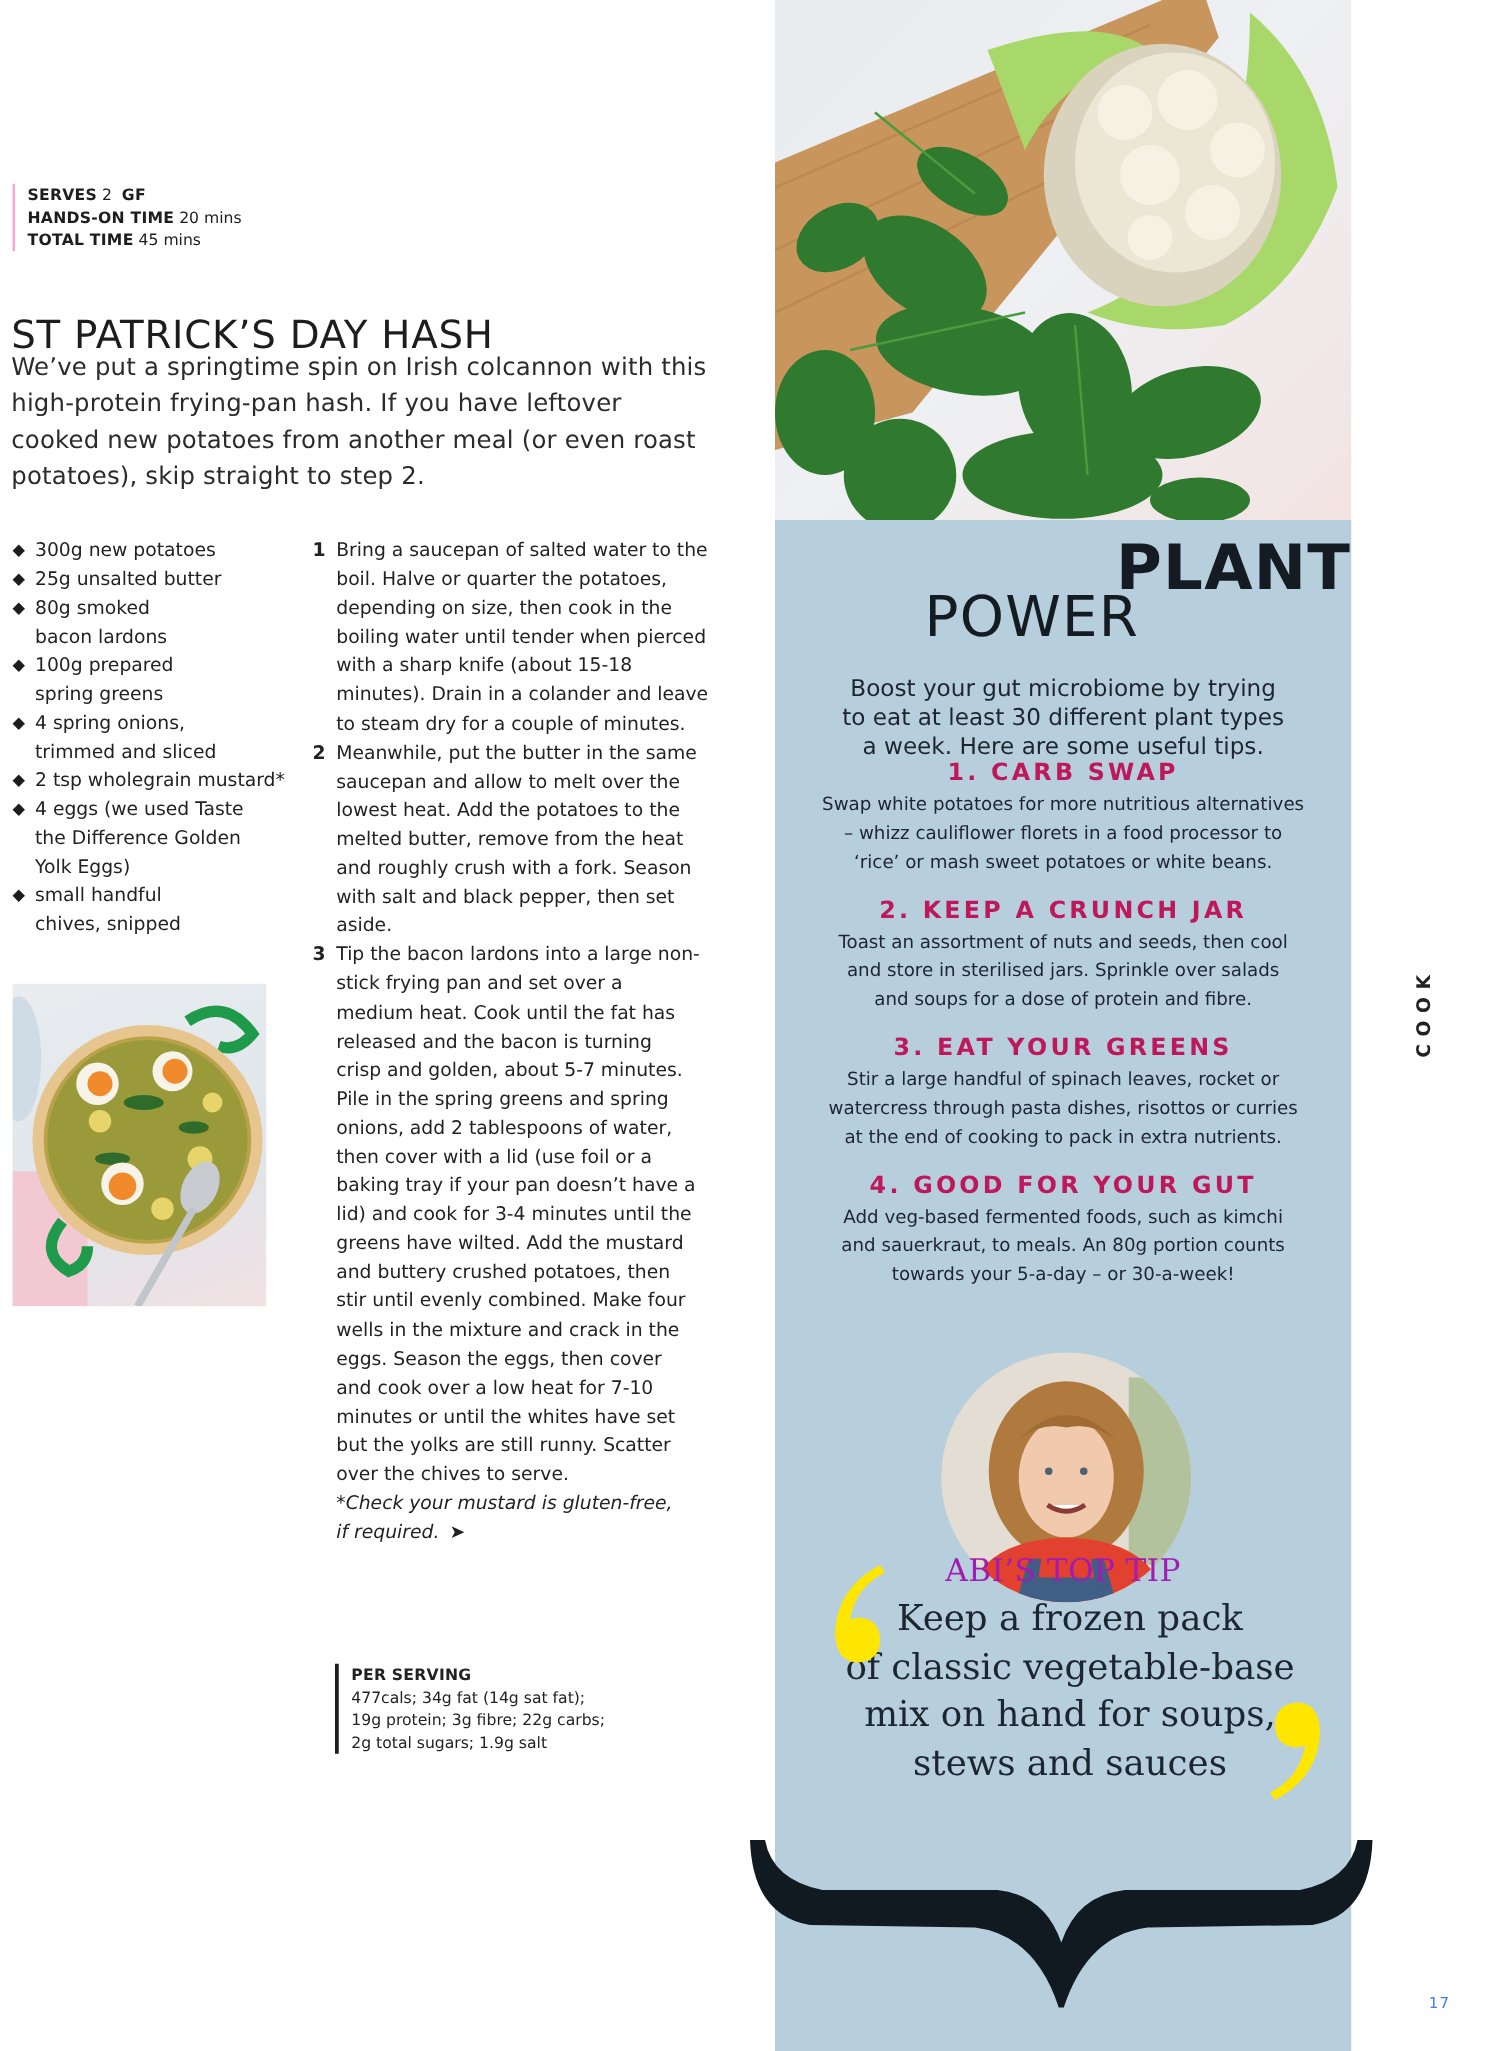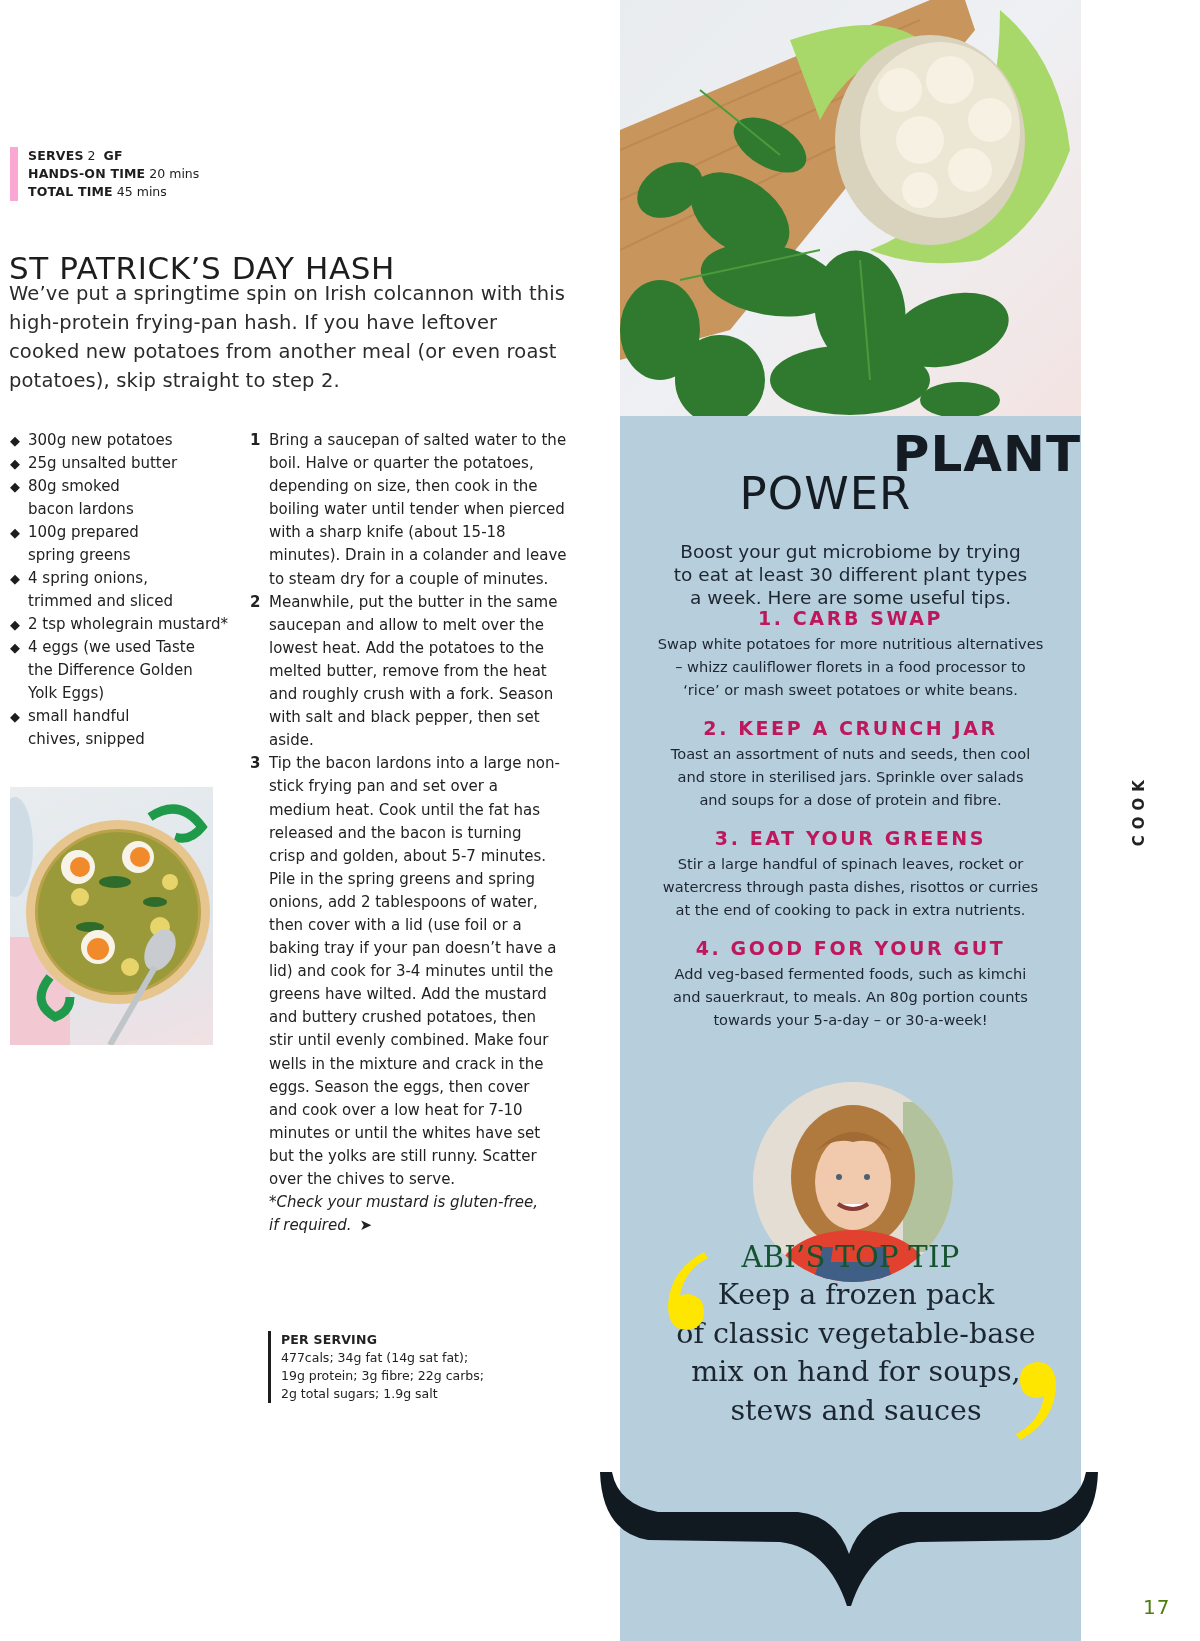--- a/index.html
+++ b/index.html
@@ -2,21 +2,21 @@
 <html><head>
   <meta charset="utf-8">
   <style>
     * { box-sizing: border-box; margin: 0; padding: 0; }
     html, body { width: 1200px; height: 1641px; background: #ffffff; overflow: hidden; }
     body { position: relative; font-family: "DejaVu Sans", sans-serif; color: #1d1d1d; }
 
     
     .meta {
       position: absolute; left: 10px; top: 147px;
-      border-left: 8px solid #f9a8d4; padding-left: 10px;
+      border-left: 2px solid #f9a8d4; padding-left: 10px;
       font-size: 12.5px; line-height: 18px;
     }
     .meta b { font-weight: bold; letter-spacing: 0.2px; }
     .meta .v { font-weight: normal; }
 
     .recipe-title {
       position: absolute; left: 9px; top: 226px;
       font-size: 31px; font-weight: normal; letter-spacing: 0.6px; color: #1d1d1d;
       white-space: nowrap;
       margin-top: 24px;
@@ -85,21 +85,21 @@
     .tip .tip-b { font-size: 14.6px; line-height: 23px; margin-top: 1px; }
 
     .portrait {
       position: absolute; left: 133px; top: 666px; width: 200px; height: 200px; border-radius: 50%;
       overflow: hidden;
       background: radial-gradient(circle at 50% 40%, #eadfd3 0%, #dcd5cc 60%, #c9cfc7 100%);
     }
 
     .quote-head {
       position: absolute; left: 0; width: 461px; top: 822px; text-align: center;
-      font-family: "DejaVu Serif", serif; font-size: 29px; line-height: 38px; color: #14532d; letter-spacing: 0.3px;
+      font-family: "DejaVu Serif", serif; font-size: 25px; line-height: 38px; color: #a21caf; letter-spacing: 0.3px;
     }
     .quote-body {
       position: absolute; left: 0; width: 461px; top: 860px; text-align: center;
       font-family: "DejaVu Serif", serif; font-size: 28.5px; line-height: 38.5px; color: #1b2630; padding-left: 11px;
     }
     .quote-mark-open {
       position: absolute; left: 662px; top: 1250px; width: 50px; height: 90px;
     }
     .quote-mark-close {
       position: absolute; left: 1012px; top: 1352px; width: 50px; height: 90px;
@@ -108,21 +108,21 @@
       position: absolute; left: 598px; top: 1468px; width: 502px; height: 140px;
     }
 
     .section-label {
       position: absolute; left: 1130px; top: 774px; width: 24px;
       font-size: 15px; font-weight: bold; letter-spacing: 6px; color: #222;
       writing-mode: vertical-rl; transform: rotate(180deg); text-align: center;
     }
     .page-number {
       position: absolute; left: 1143px; top: 1595px;
-      font-size: 20px; color: #4d7c0f; letter-spacing: 1px;
+      font-size: 12px; color: #3b82f6; letter-spacing: 1px;
     }
   </style>
 </head>
 <body>
 
 <div class="meta">
   <div>
     <b>SERVES</b>
     <span class="v">2</span>&nbsp;
     <b>GF</b>

